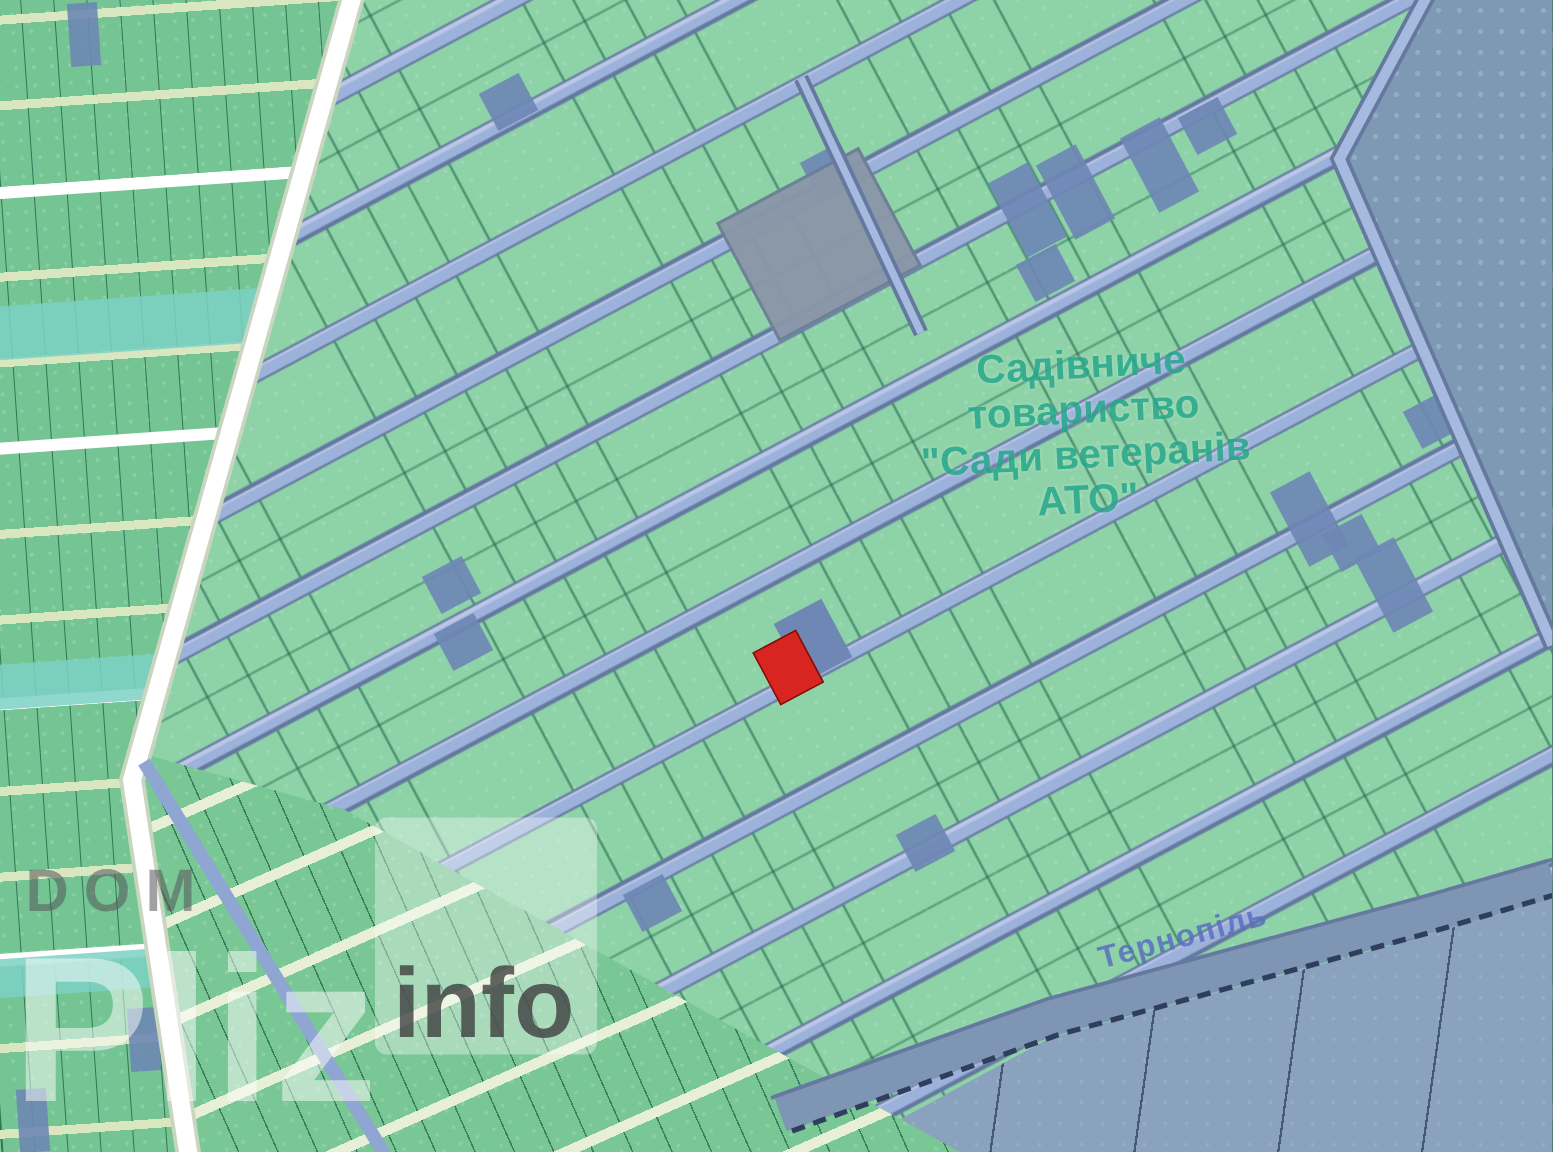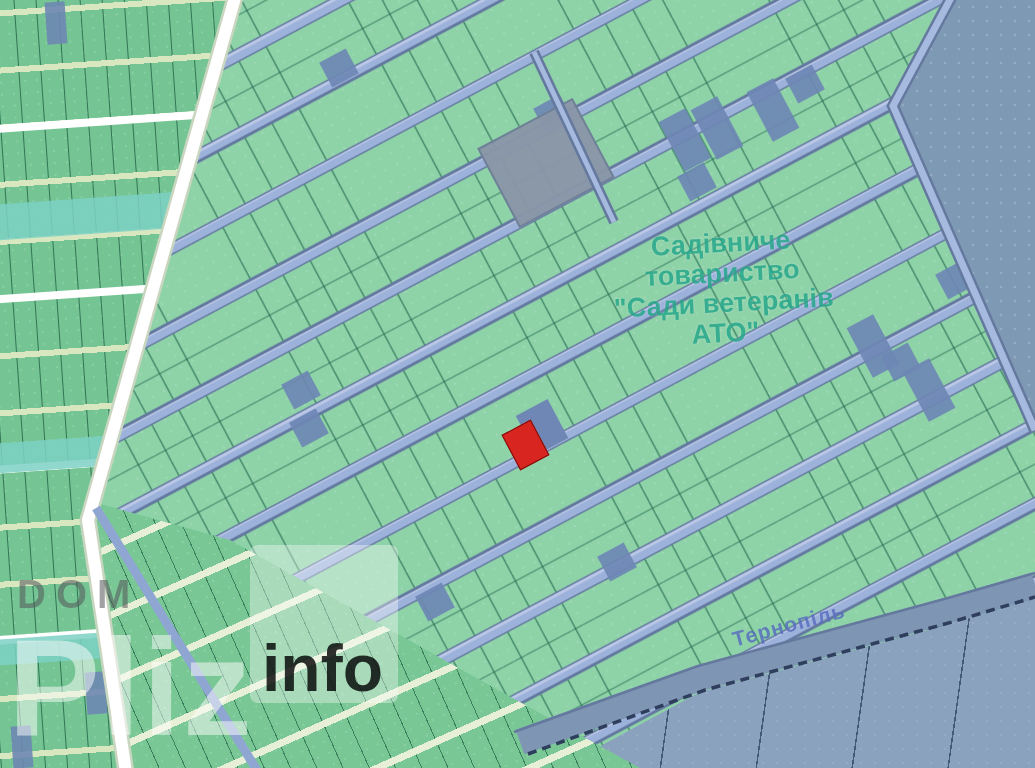--- a/index.html
+++ b/index.html
@@ -97,21 +97,21 @@
     color:var(--label-road,#5b6fc0);opacity:.85;}
   
   #wm{position:absolute;left:0;top:0;width:1035px;height:768px;z-index:20;pointer-events:none;}
   #wm-top{position:absolute;left:17px;top:572px;font-size:40px;font-weight:bold;
     letter-spacing:10px;color:var(--watermark-gray,#55555a);opacity:.55;}
   #wm-brand{position:absolute;left:8px;top:608px;font-size:138px;font-weight:bold;
     letter-spacing:2px;color:#ffffff;opacity:.5;}
   #wm-tile{position:absolute;left:250px;top:545px;width:148px;height:158px;
     background:rgba(255,255,255,0.36);border-radius:8px;}
   #wm-tile-text{position:absolute;left:262px;top:630px;font-size:66px;font-weight:bold;
-    color:#000000;opacity:.8;}
+    color:#404040;opacity:.8;}
 </style>
 </head>
 <body>
 
 <div id="stage">
 
   <div id="main-grid"></div>
 
   <div class="bcell" style="left:670px;top:112px"></div>
   <div class="bcell" style="left:702px;top:100px"></div>

